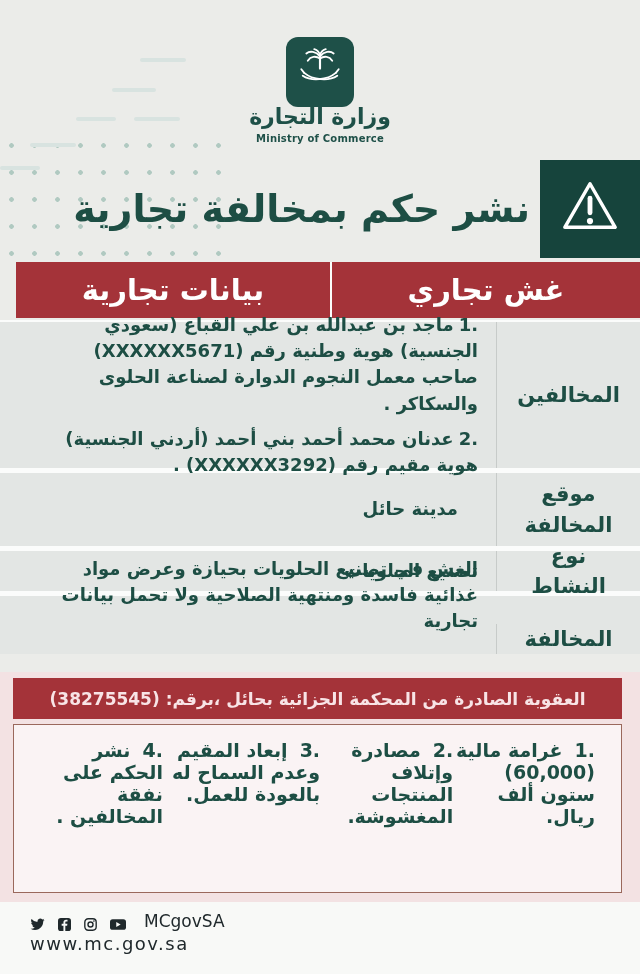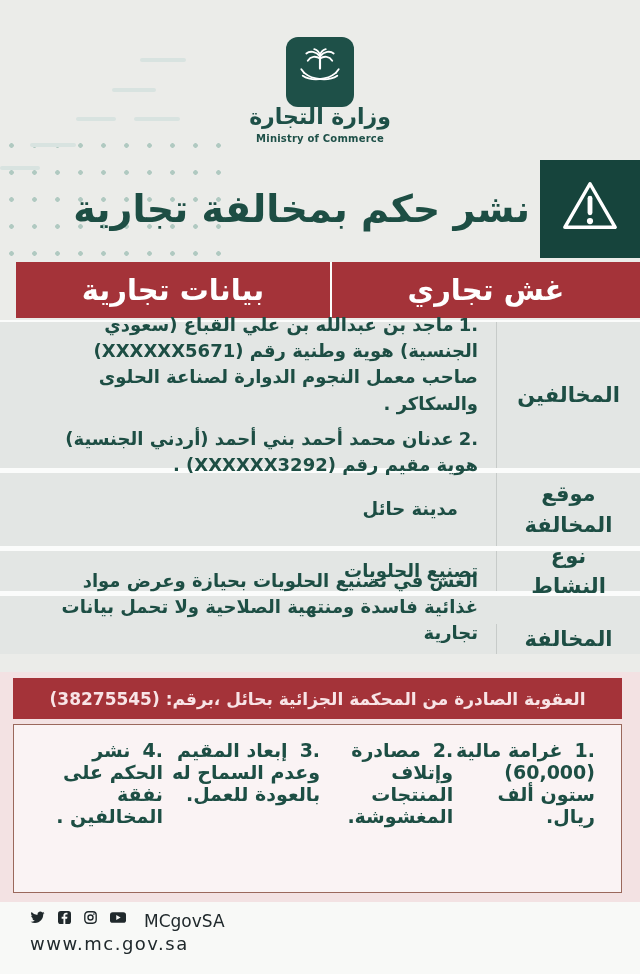--- a/index.html
+++ b/index.html
@@ -51,21 +51,21 @@
   .table-wrap{position:absolute;top:320px;left:0;width:640px;background:#FBFCFB;padding-top:2px;}
   .t-row{display:flex;direction:rtl;background:#E3E6E4;margin-bottom:5px;}
   .r1{height:146px;} .r2{height:73px;gap:20px;} .r3{height:40px;} .r4{height:58px;margin-bottom:0;align-items:flex-end;}
   .t-label{
     flex:0 0 144px;width:144px;box-sizing:border-box;
     display:flex;align-items:center;justify-content:center;text-align:center;
     color:#1D4E44;font-size:21px;font-weight:bold;
     border-left:1px solid #C7CBC9;padding:0 22px;direction:rtl;line-height:1.45;
   }
   .t-cell{
-    flex:1;box-sizing:border-box;padding:8px 18px;
+    flex:1;box-sizing:border-box;padding:20px 18px;
     display:flex;flex-direction:column;justify-content:center;
     color:#1D4E44;font-size:18px;font-weight:bold;line-height:1.45;
     direction:rtl;text-align:right;margin-left:43px;
   }
   .t-line + .t-line{margin-top:9px;}
   .ln-num{direction:ltr;unicode-bidi:embed;margin-left:5px;}
   
   .penalty{position:absolute;top:672px;left:0;width:640px;height:230px;background:#F3E2E3;}
   .penalty-head{
     position:absolute;top:6px;right:18px;left:13px;height:41px;background:#A43339;
@@ -75,21 +75,21 @@
   .penalty-box{
     position:absolute;top:52px;right:18px;left:13px;bottom:9px;
     background:#FAF3F4;border:1px solid #9A685C;box-sizing:border-box;
     padding:14px 26px;display:flex;flex-direction:row;justify-content:space-around;
     direction:rtl;
   }
   .p-item{direction:rtl;text-align:right;color:#1D4E44;font-size:19px;font-weight:bold;}
   .p-num{display:inline-block;direction:ltr;unicode-bidi:embed;margin-left:12px;}
   
   .footer{position:absolute;top:902px;left:0;width:640px;height:72px;background:#F8F9F7;}
-  .social-row{position:absolute;top:9px;left:30px;display:flex;align-items:flex-start;gap:13px;color:#20292C;}
+  .social-row{position:absolute;top:9px;left:30px;display:flex;align-items:flex-end;gap:13px;color:#20292C;}
   .social-row svg{display:block;}
   .social-handle{font-size:17px;margin-left:5px;font-weight:500;}
   .website{position:absolute;top:31px;left:30px;font-size:18px;color:#20292C;letter-spacing:1.5px;}
 </style>
 </head>
 <body>
 
 <div class="page">
 
   <div class="dots-field"></div>

